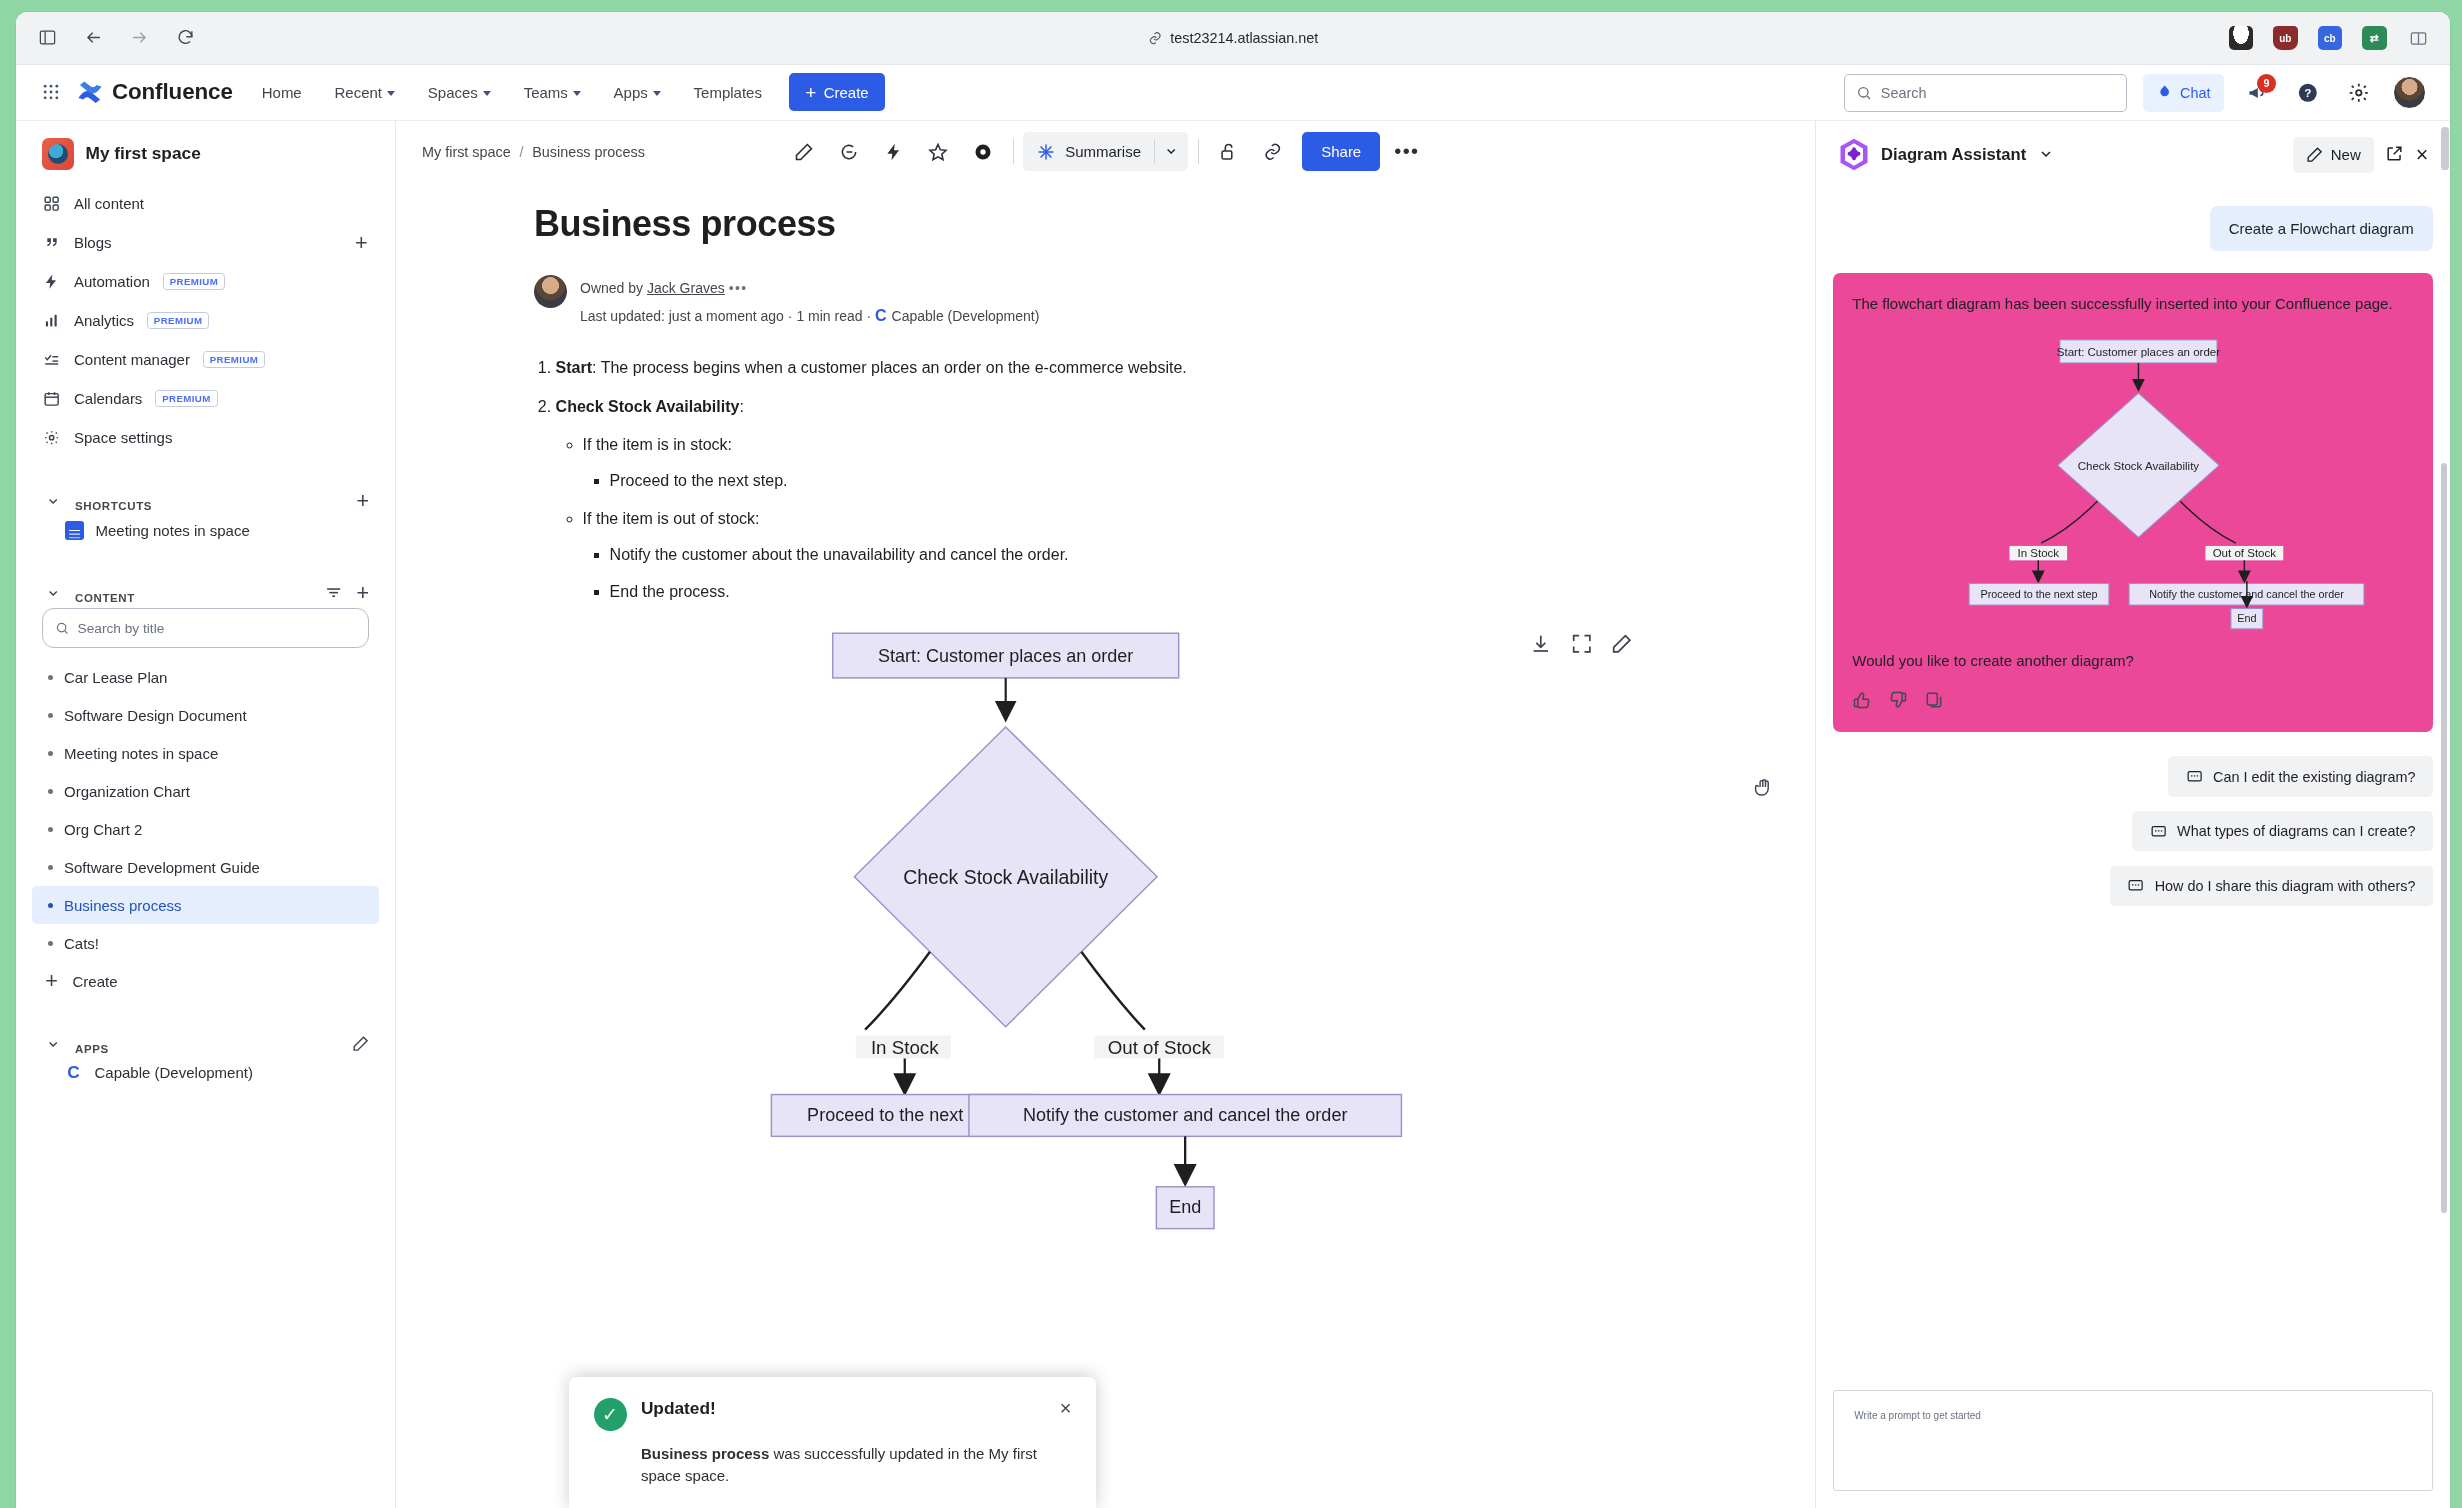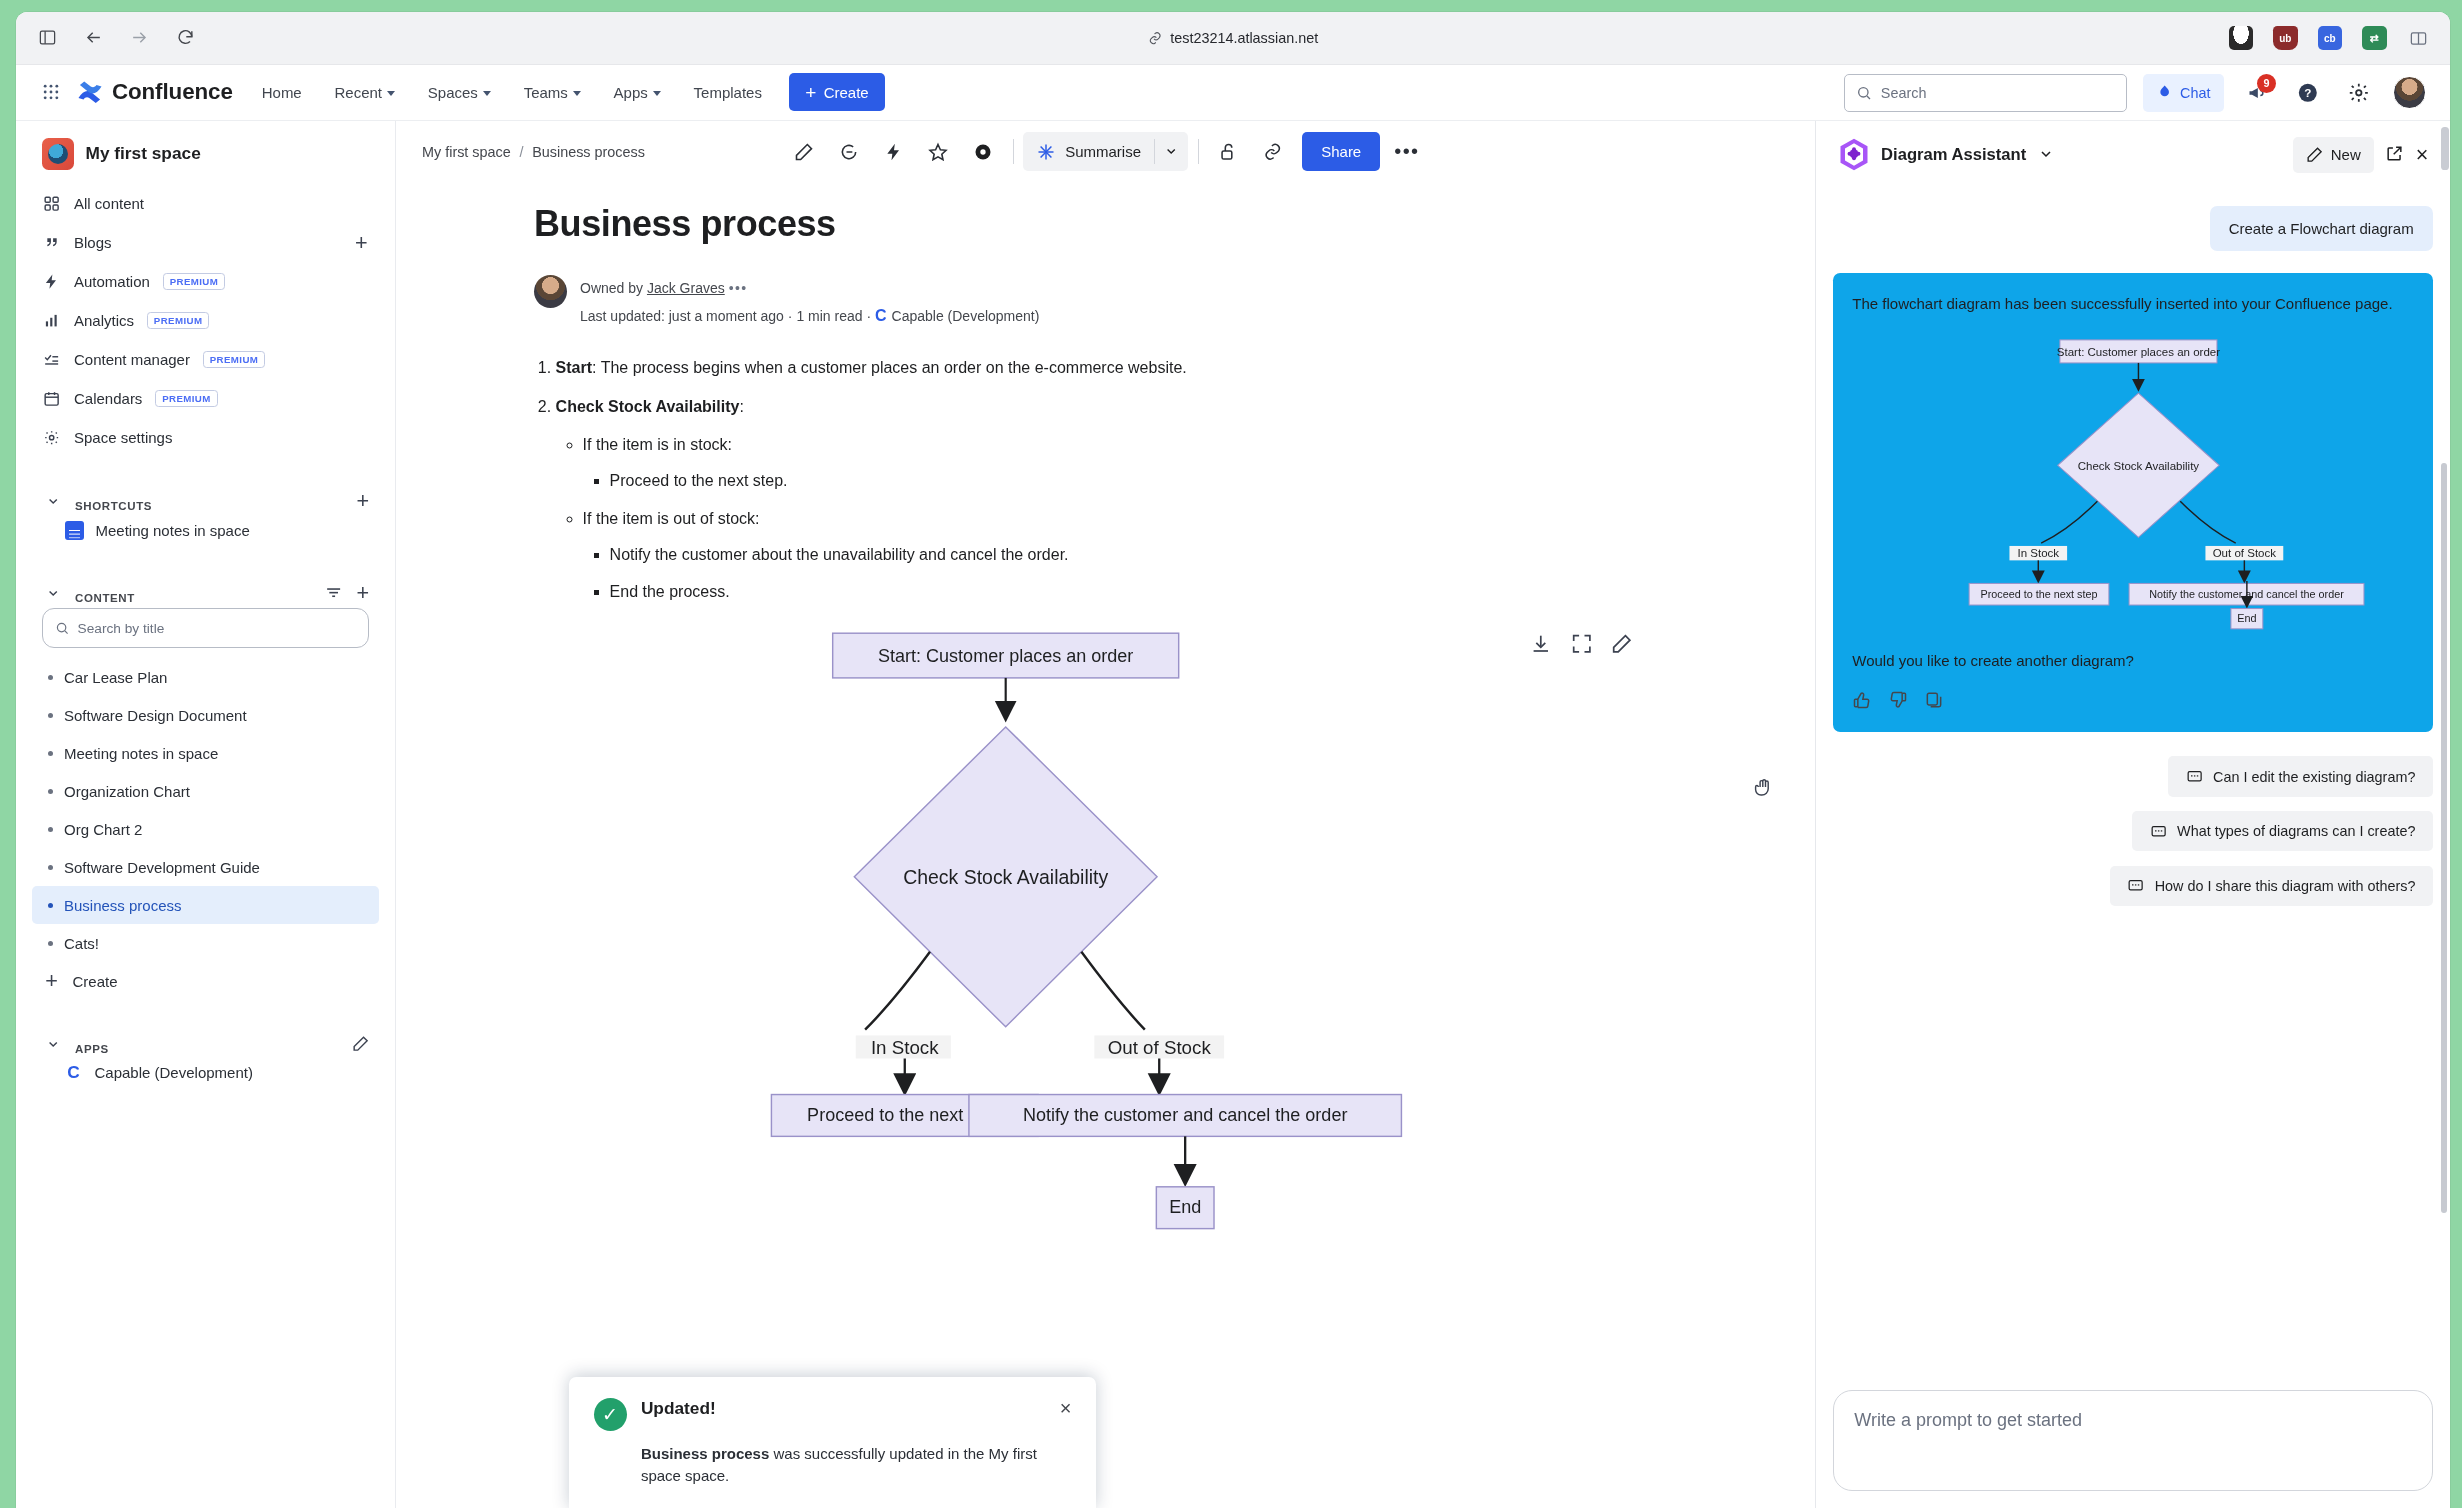--- a/index.html
+++ b/index.html
@@ -225,34 +225,34 @@
   .new-btn {
     background:#f1f2f4; display:flex; align-items:center; gap:7.2px; height: 36px;
     padding: 0 13px; border-radius: 5px; font-size: 15px; color:#1e1f21; font-weight:500;
   }
   .panel-body { flex:1; padding: 7.2px 17.3px 0 17.3px; overflow: hidden; position:relative;}
   .bubble-user {
     background:#e4eefc; border-radius: 7.2px; padding: 14.4px 19px; font-size: 15px; color:#1e1f21;
     margin-left: auto; width: fit-content; max-width: 462px; margin-top: 10px;
   }
   .bubble-ai {
-    background:#0ea5e9; border-radius: 7.2px; padding: 20px 19px; margin-top: 21.6px;
+    background:#ec4899; border-radius: 7.2px; padding: 20px 19px; margin-top: 21.6px;
   }
   .bubble-ai p { font-size: 15px; color:#1e1f21; line-height: 1.5; }
   .mini-chart { margin: 21.6px 0 19px 0; height: 274px; position: relative; }
   .feedback { display:flex; gap: 16px; margin-top: 17.3px; color:#44474d; }
   .suggestions { margin-top: 24.5px; display:flex; flex-direction: column; align-items: flex-end; gap: 14.4px; }
   .sugg {
     background:#f1f2f4; border-radius: 5px; padding: 11.5px 17.3px; font-size: 14.4px; color:#1e1f21;
     display:flex; align-items:center; gap: 10px; cursor:pointer;
   }
   .panel-foot { padding: 0 17.3px 17.3px 17.3px; }
   .prompt-box {
-    border:1.2px solid #d3d6dc; border-radius: 19px; height: 101px; padding: 19px 20px;
-    font-size: 18px; color:#6b7280;
+    border:1.2px solid #d3d6dc; border-radius: 3px; height: 101px; padding: 19px 20px;
+    font-size: 10px; color:#6b7280;
   }
   .panel-scrollbar { position:absolute; right: 2.9px; top: 274px; width: 5.8px; height: 750px; background:#c7cad1; border-radius:2.9px;}
 
   
   .toast {
     position:absolute; left: 173px; bottom: 0; width: 527px; background:#fff;
     border-radius: 7.2px 7.2px 0 0; box-shadow: 0 -1.4px 17.3px rgba(9,30,66,.22);
     padding: 21.6px 24.5px; z-index: 50;
   }
   .toast-row { display:flex; gap: 14.4px; }

